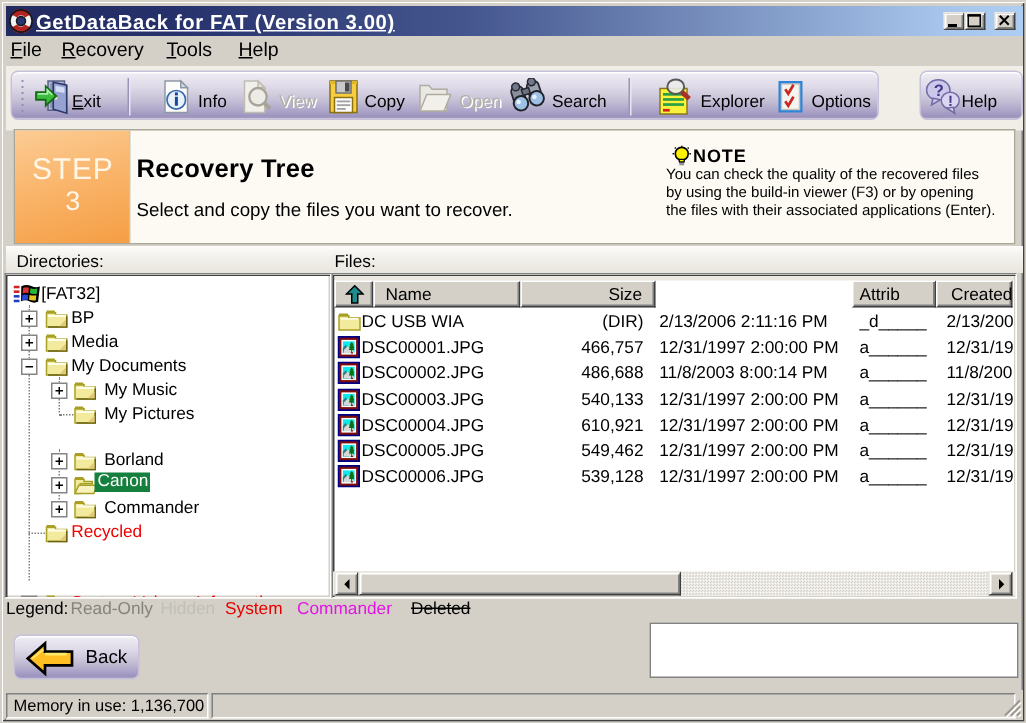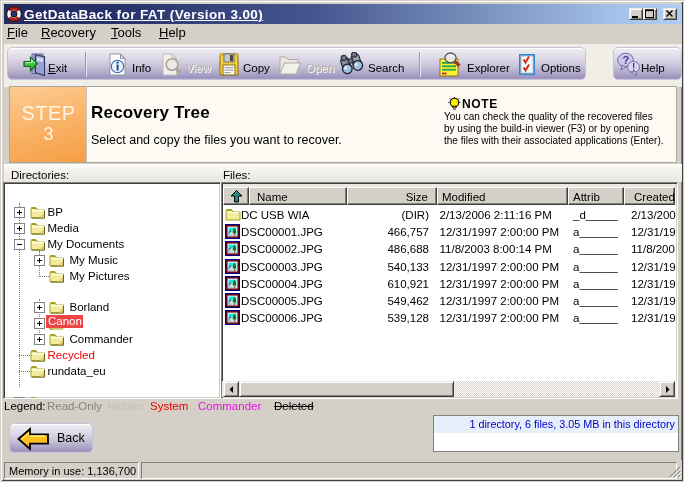--- a/index.html
+++ b/index.html
@@ -216,20 +216,34 @@
       <div id="notetext">You can check the quality of the recovered files<br>by using the build-in viewer (F3) or by opening<br>the files with their associated applications (Enter).</div>
     </div>
   </div>
   <div id="substrip" class="abs"></div>
   <span id="dirlabel" class="abs">Directories:</span>
   <span id="fileslabel" class="abs">Files:</span>
   <div id="treepanel" class="abs sunken">
     <div class="dotv" style="left:15px;top:19.8px;height:184.4px"></div>
     <div class="dotv" style="left:35px;top:67.6px;height:24.9px"></div>
     <div class="dotv" style="left:35px;top:115.5px;height:40.8px"></div>
+    <div class="trow" style="left:0;top:4.8px;width:100%">
+        <svg class="abs" style="left:5px;top:1px" width="18" height="14" viewBox="0 0 18 14">
+<rect x="0" y="1.5" width="4" height="1.7" fill="#D02020"></rect>
+          <rect x="0" y="4.6" width="4" height="1.7" fill="#D02020"></rect>
+          <rect x="0" y="7.7" width="4" height="1.7" fill="#2040C0"></rect>
+          <rect x="0" y="10.8" width="4" height="1.7" fill="#2040C0"></rect>
+<path d="M5.2 1.8 Q8.8 0.2 11.8 1.6 Q14.8 3 17.6 2 L16.4 12.2 Q13.6 13.4 10.8 12 Q8 10.6 5 11.8 Z" fill="#000"></path>
+<path d="M6.4 3 Q8.3 2.2 10.3 2.9 L9.9 6.5 Q8 5.9 6.1 6.6 Z" fill="#E03030"></path>
+<path d="M11.3 3.1 Q13.3 3.9 15.9 3.4 L15.5 6.8 Q13.2 7.2 11 6.5 Z" fill="#28B838"></path>
+<path d="M5.9 7.7 Q7.9 7 9.8 7.6 L9.5 11 Q7.6 10.5 5.6 11.2 Z" fill="#2848D8"></path>
+<path d="M10.7 7.6 Q12.9 8.3 15.2 7.9 L14.9 11.2 Q12.7 11.6 10.4 10.9 Z" fill="#E8C820"></path>
+</svg>
+        <span class="txt" style="left:23.5px;color:#000">[FAT32]</span>
+      </div>
     <div class="trow" style="left:0;top:36.7px;width:100%">
         <div class="doth" style="left:15px;top:8px;width:-5px"></div>
         <div class="pm pmplus" style="left:10px"></div>
         <svg class="abs" style="left:26px;top:2px" width="16" height="13" viewBox="0 0 16 13">
 <path d="M1 2.5 L1 12 L14.5 12 L14.5 4 L7 4 L7 2.5 Z" fill="#F2EA9C" stroke="#A8A024" stroke-width="1"></path>
 <path d="M1.5 1.5 L6 1.5 L6.5 2.5 L1.5 2.5 Z" fill="#F2EA9C" stroke="#A8A024" stroke-width="1"></path>
 <path d="M2 4.6 L14 4.6" stroke="#FFFDE8" stroke-width="1.4"></path>
 <path d="M14.5 5 L14.5 12 L2 12" fill="none" stroke="#6A6414" stroke-width="1"></path>
 <path d="M9.5 11.5 L14 7 L14 11.5 Z" fill="#E2C87A"></path>
 </svg>
@@ -295,21 +309,21 @@
         <span class="txt" style="left:65.5px;color:#000">Borland</span>
       </div>
     <div class="trow" style="left:0;top:132.4px;width:100%">
         <div class="doth" style="left:35px;top:8px;width:-5px"></div>
         <div class="pm pmplus" style="left:30px"></div>
         <svg class="abs" style="left:45px;top:2px" width="17" height="13" viewBox="0 0 17 13">
 <path d="M1 2.5 L1 12 L4.5 12 L4.5 5.5 L12.5 5.5 L12.5 4 L7 4 L7 2.5 Z" fill="#F2EA9C" stroke="#A8A024" stroke-width="1"></path>
 <path d="M1.5 1.5 L6 1.5 L6.5 2.5 L1.5 2.5 Z" fill="#F2EA9C" stroke="#A8A024" stroke-width="1"></path>
 <path d="M3.5 6.5 L16 6.5 L13.5 12 L1 12 Z" fill="#F8F2BE" stroke="#A8A024" stroke-width="1"></path>
 </svg>
-        <span class="txt" style="left:42px;top:0px;line-height:12.5px;color:#fff;background:#ef4444;padding:0 1px 0 2px">Canon</span>
+        <span class="txt" style="left:59px;top:0px;line-height:12.5px;color:#fff;background:#15803d;padding:0 1px 0 2px">Canon</span>
       </div>
     <div class="trow" style="left:0;top:148.3px;width:100%">
         <div class="doth" style="left:35px;top:8px;width:-5px"></div>
         <div class="pm pmplus" style="left:30px"></div>
         <svg class="abs" style="left:45px;top:2px" width="16" height="13" viewBox="0 0 16 13">
 <path d="M1 2.5 L1 12 L14.5 12 L14.5 4 L7 4 L7 2.5 Z" fill="#F2EA9C" stroke="#A8A024" stroke-width="1"></path>
 <path d="M1.5 1.5 L6 1.5 L6.5 2.5 L1.5 2.5 Z" fill="#F2EA9C" stroke="#A8A024" stroke-width="1"></path>
 <path d="M2 4.6 L14 4.6" stroke="#FFFDE8" stroke-width="1.4"></path>
 <path d="M14.5 5 L14.5 12 L2 12" fill="none" stroke="#6A6414" stroke-width="1"></path>
 <path d="M9.5 11.5 L14 7 L14 11.5 Z" fill="#E2C87A"></path>
@@ -319,31 +333,20 @@
     <div class="trow" style="left:0;top:164.3px;width:100%">
         <div class="doth" style="left:15px;top:8px;width:11px"></div>
         <svg class="abs" style="left:26px;top:2px" width="16" height="13" viewBox="0 0 16 13">
 <path d="M1 2.5 L1 12 L14.5 12 L14.5 4 L7 4 L7 2.5 Z" fill="#F2EA9C" stroke="#A8A024" stroke-width="1"></path>
 <path d="M1.5 1.5 L6 1.5 L6.5 2.5 L1.5 2.5 Z" fill="#F2EA9C" stroke="#A8A024" stroke-width="1"></path>
 <path d="M2 4.6 L14 4.6" stroke="#FFFDE8" stroke-width="1.4"></path>
 <path d="M14.5 5 L14.5 12 L2 12" fill="none" stroke="#6A6414" stroke-width="1"></path>
 <path d="M9.5 11.5 L14 7 L14 11.5 Z" fill="#E2C87A"></path>
 </svg>
         <span class="txt" style="left:43.5px;color:#EE0000">Recycled</span>
-      </div>
-    <div class="trow" style="left:0;top:180.2px;width:100%">
-        <div class="doth" style="left:15px;top:8px;width:11px"></div>
-        <svg class="abs" style="left:26px;top:2px" width="16" height="13" viewBox="0 0 16 13">
-<path d="M1 2.5 L1 12 L14.5 12 L14.5 4 L7 4 L7 2.5 Z" fill="#F2EA9C" stroke="#A8A024" stroke-width="1"></path>
-<path d="M1.5 1.5 L6 1.5 L6.5 2.5 L1.5 2.5 Z" fill="#F2EA9C" stroke="#A8A024" stroke-width="1"></path>
-<path d="M2 4.6 L14 4.6" stroke="#FFFDE8" stroke-width="1.4"></path>
-<path d="M14.5 5 L14.5 12 L2 12" fill="none" stroke="#6A6414" stroke-width="1"></path>
-<path d="M9.5 11.5 L14 7 L14 11.5 Z" fill="#E2C87A"></path>
-</svg>
-        <span class="txt" style="left:43.5px;color:#000">rundata_eu</span>
       </div>
     <div class="trow" style="left:0;top:211px;width:100%">
         <div class="doth" style="left:15px;top:8px;width:-5px"></div>
         <div class="pm pmplus" style="left:10px"></div>
         <svg class="abs" style="left:26px;top:2px" width="16" height="13" viewBox="0 0 16 13">
 <path d="M1 2.5 L1 12 L14.5 12 L14.5 4 L7 4 L7 2.5 Z" fill="#F2EA9C" stroke="#A8A024" stroke-width="1"></path>
 <path d="M1.5 1.5 L6 1.5 L6.5 2.5 L1.5 2.5 Z" fill="#F2EA9C" stroke="#A8A024" stroke-width="1"></path>
 <path d="M2 4.6 L14 4.6" stroke="#FFFDE8" stroke-width="1.4"></path>
 <path d="M14.5 5 L14.5 12 L2 12" fill="none" stroke="#6A6414" stroke-width="1"></path>
 <path d="M9.5 11.5 L14 7 L14 11.5 Z" fill="#E2C87A"></path>
@@ -356,23 +359,20 @@
     <div class="hdrcell" style="left:1px;width:26px">
         <svg style="position:absolute;left:6px;top:2px" width="13" height="13" viewBox="0 0 13 13">
           <path d="M6.5 0.5 L12 6 L8.5 6 L8.5 12 L4.5 12 L4.5 6 L1 6 Z" fill="#1E8C8C" stroke="#000" stroke-width="1"></path>
         </svg>
       </div>
     <div class="hdrcell" style="left:27px;width:98px">
         <span style="left:7px">Name</span>
       </div>
     <div class="hdrcell" style="left:125px;width:90px">
         <span style="right:8px">Size</span>
-      </div>
-    <div class="hdrcell" style="left:215px;width:131px">
-        <span style="left:4px">Modified</span>
       </div>
     <div class="hdrcell" style="left:346px;width:56px">
         <span style="left:4px">Attrib</span>
       </div>
     <div class="hdrcell" style="left:402px;width:51px">
         <span style="left:9px">Created</span>
       </div>
     <div class="frow" style="left:0;top:22.9px;width:455px">
         <svg class="abs" style="left:3px;top:2px" width="16" height="13" viewBox="0 0 16 13">
 <path d="M1 2.5 L1 12 L15 12 L15 4 L7.5 4 L7.5 2.5 Z" fill="#F2EA9C" stroke="#A8A024" stroke-width="1"></path>
@@ -512,21 +512,20 @@
   </div>
   <div id="backbtn" class="abs gradpanel">
     <svg class="abs" style="left:7px;top:2px" width="33" height="26" viewBox="0 0 33 26">
       <path d="M1.5 13 L13 3 L13 8.4 L31 8.4 L31 17.6 L13 17.6 L13 23 Z" fill="#FFBE22" stroke="#000" stroke-width="1.8"></path>
       <path d="M13 9.2 L27.5 9.2 L27.5 11 L13 11 Z" fill="#FFE96A"></path>
       <path d="M4.5 13 L12 7" stroke="#FFE96A" stroke-width="1.3"></path>
     </svg>
     <span id="backlabel">Back</span>
   </div>
   <div id="stats" class="abs">
-    <div class="l1">1 directory, 6 files, 3.05 MB in this directory</div>
   </div>
   <div id="statusbar" class="abs">
     <div class="scell" style="left:0px;width:135px">
         <span>Memory in use: 1,136,700</span>
       </div>
     <div class="scell" style="left:137px;width:536px"></div>
     <svg class="abs" style="right:1px;bottom:2px" width="13" height="13">
         <path d="M12 2 L2 12 M12 6 L6 12 M12 10 L10 12" stroke="#9C9890" stroke-width="1.4"></path>
         <path d="M13 3 L3 13 M13 7 L7 13 M13 11 L11 13" stroke="#fff" stroke-width="1"></path>
       </svg>

